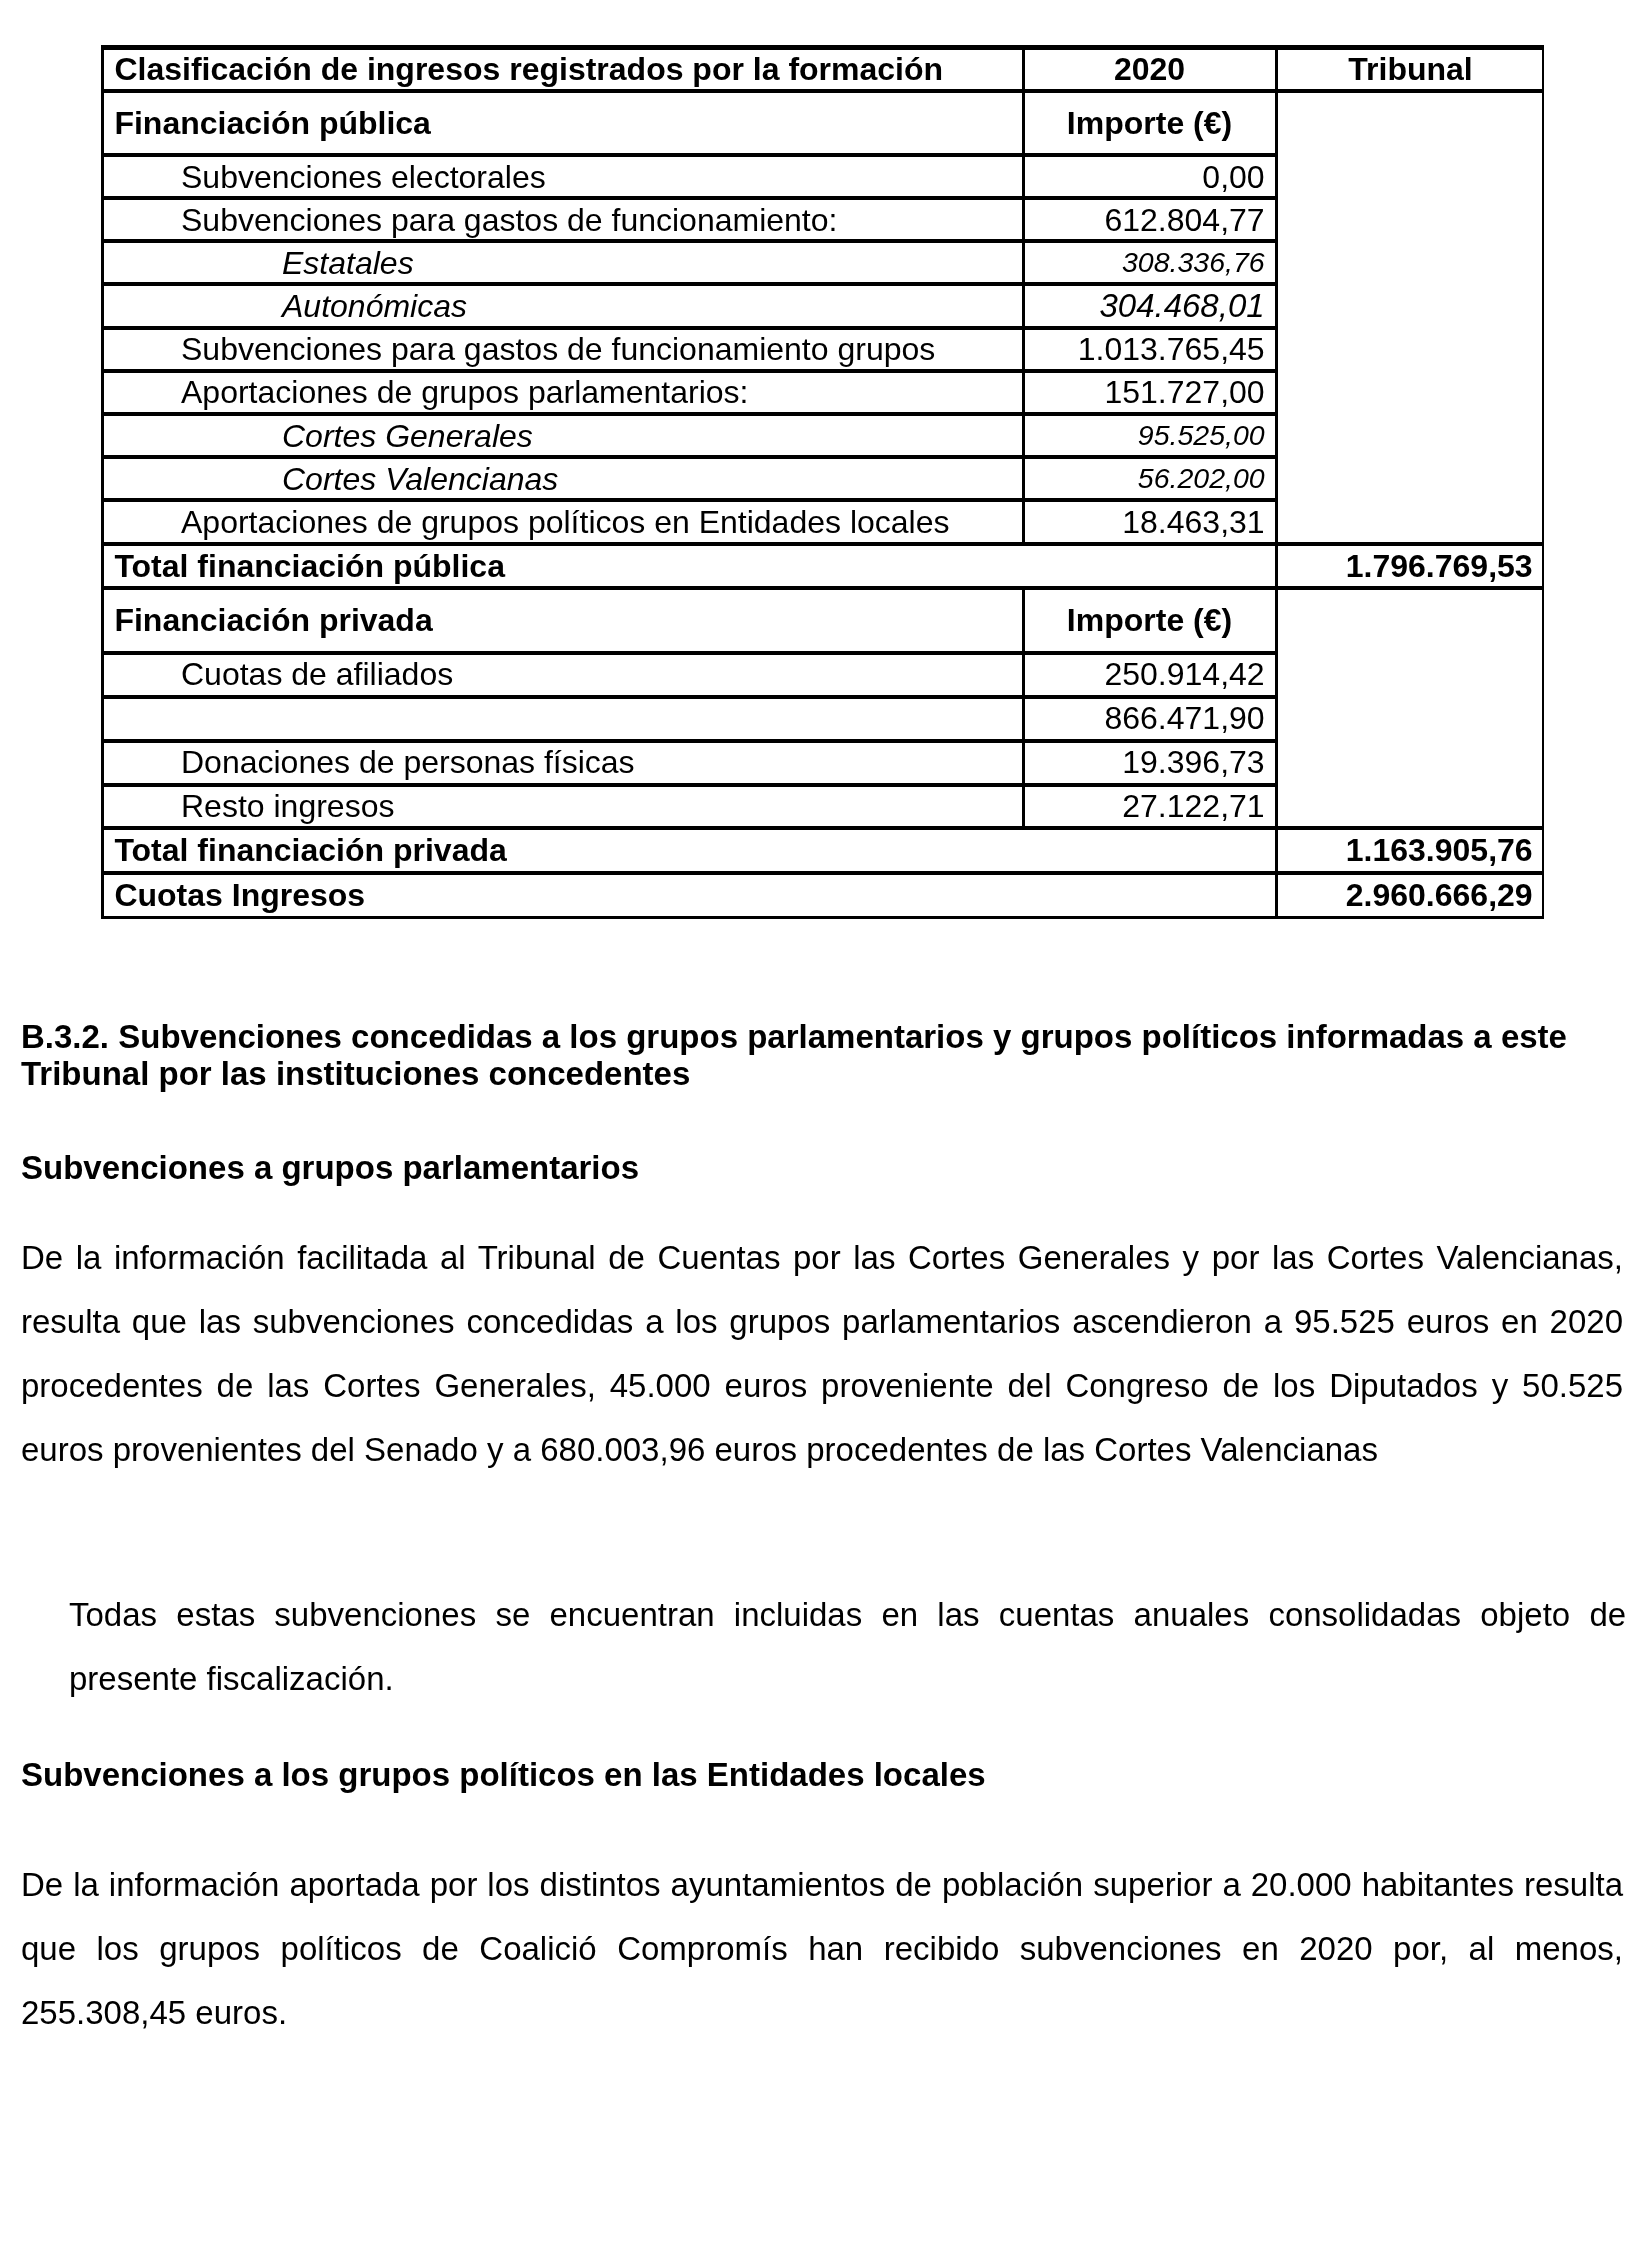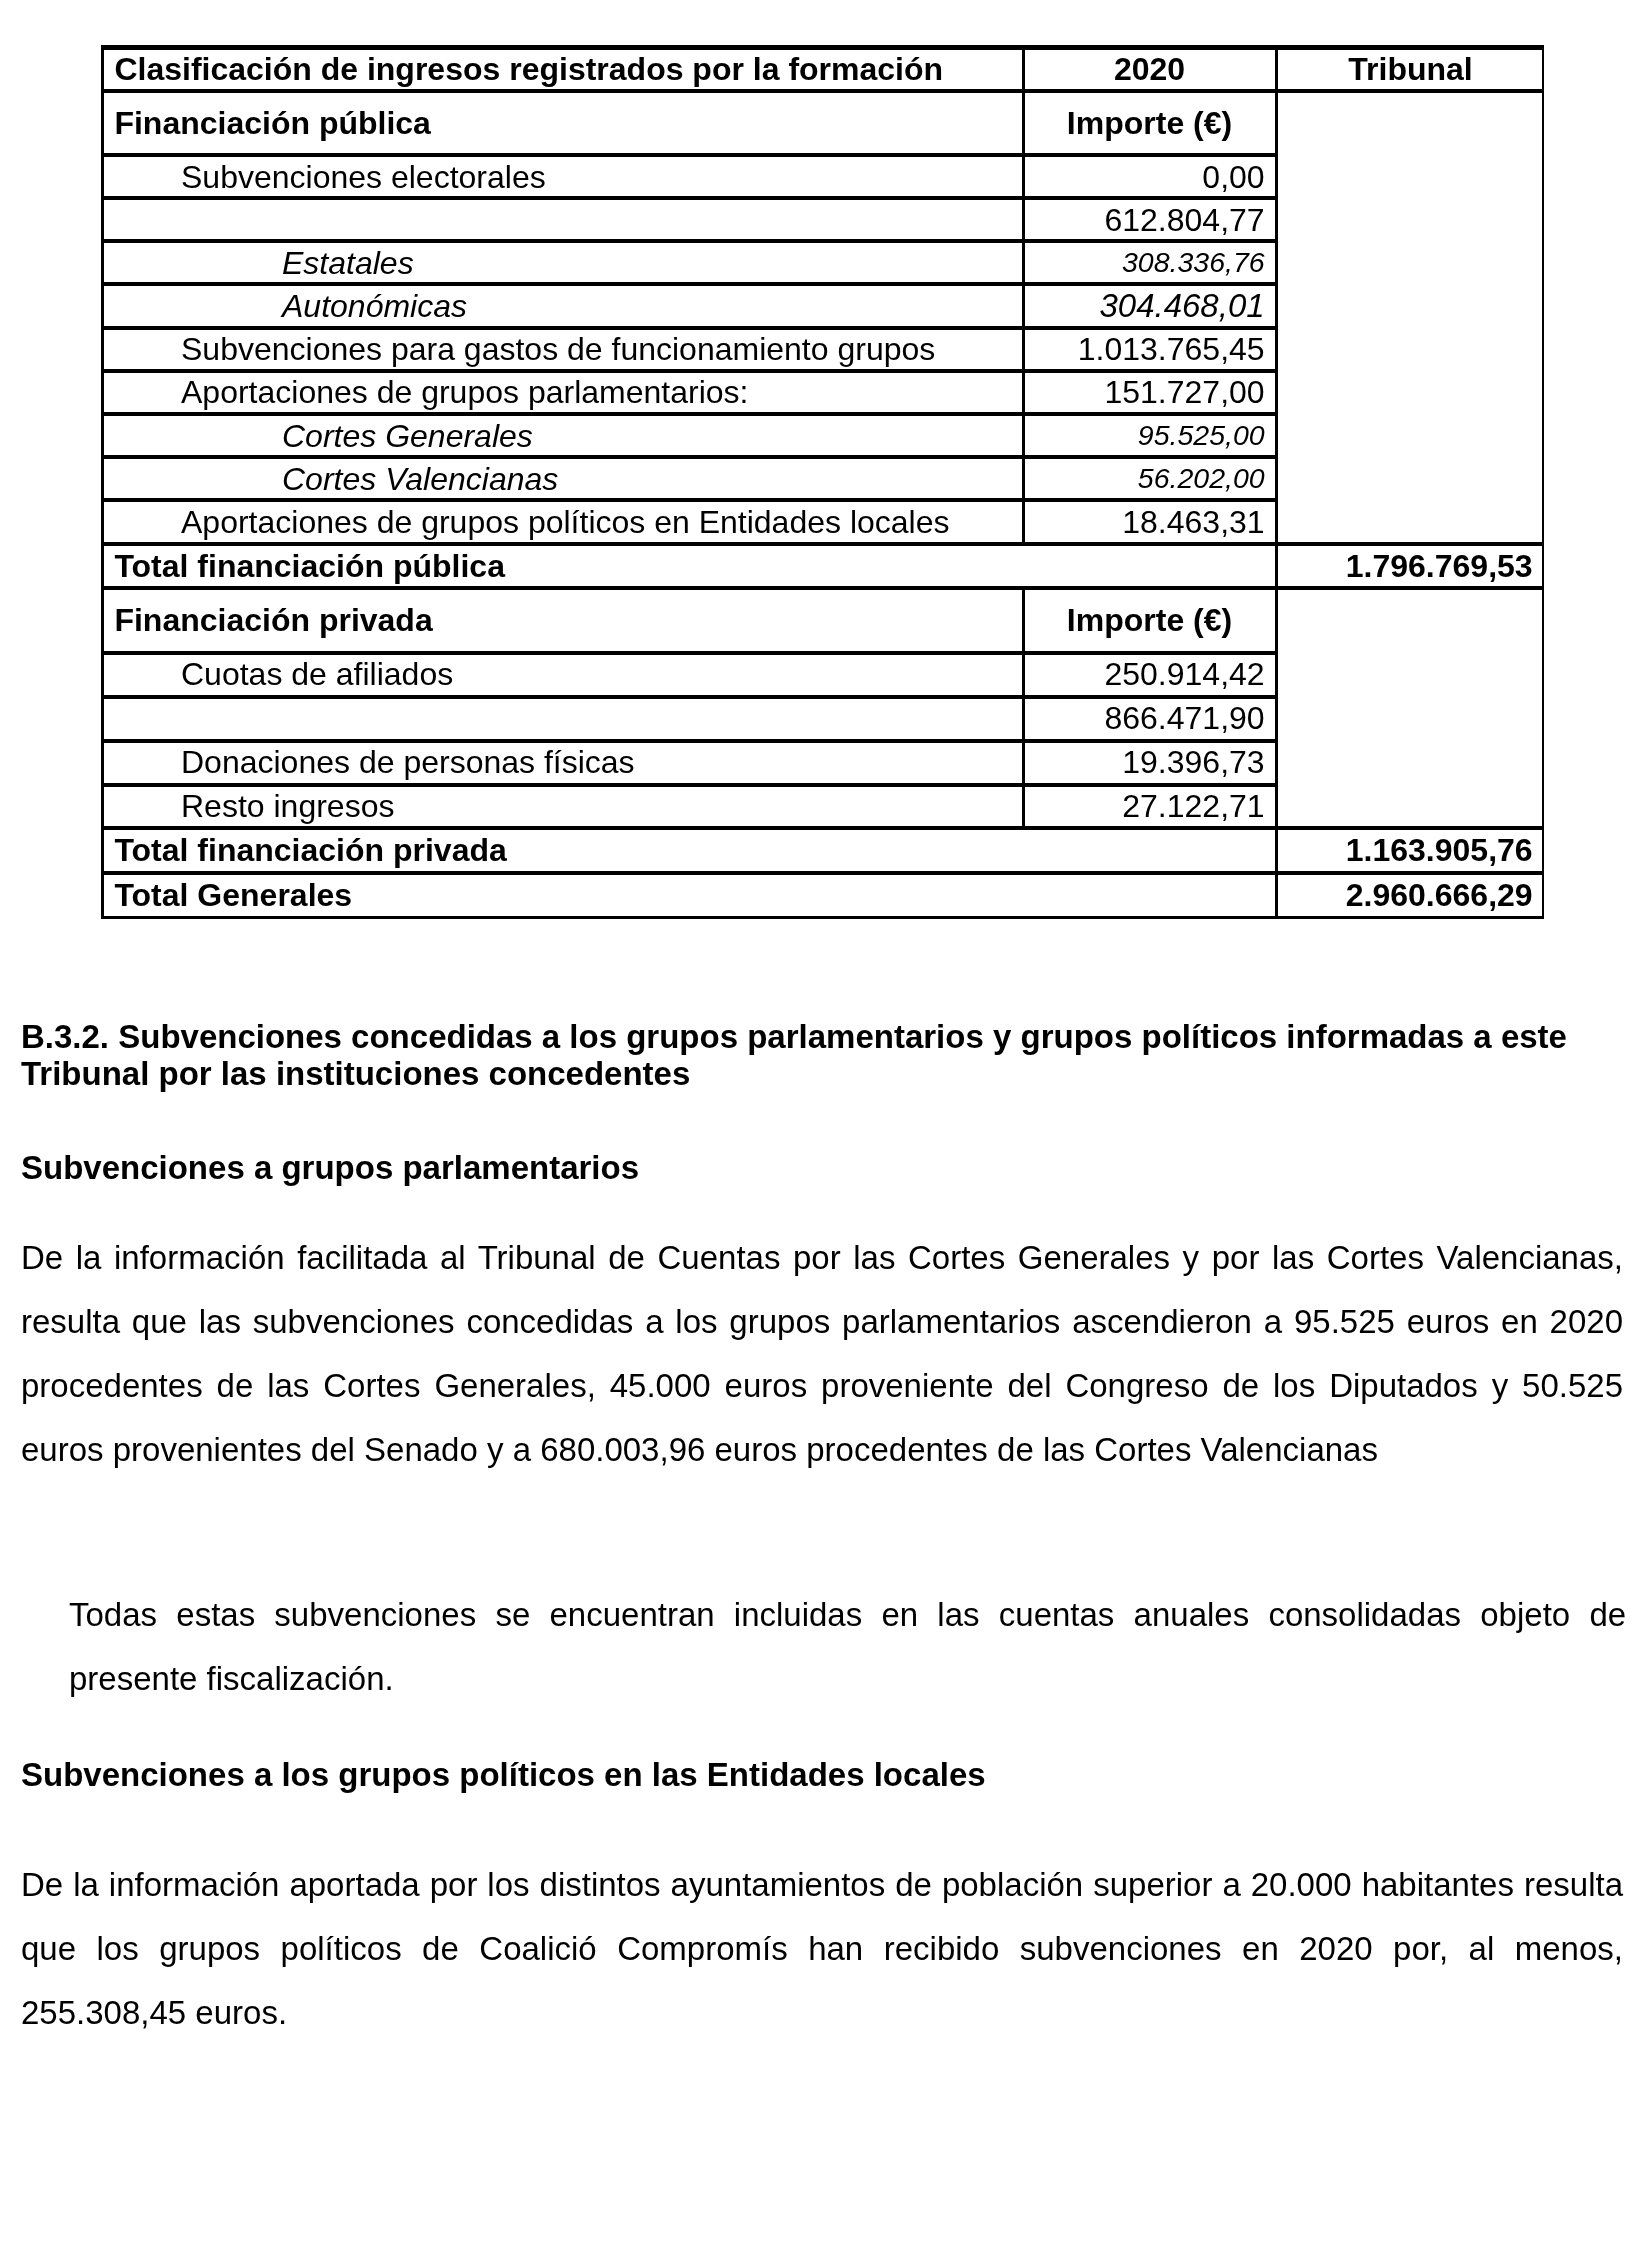--- a/index.html
+++ b/index.html
@@ -35,20 +35,21 @@
 
   <div class="row" style="top:44px;height:64px;">
     <div class="cell c1 b">Financiación pública</div>
     <div class="cell c2 b center">Importe (€)</div>
   </div>
   <div class="row" style="top:108px;height:43px;">
     <div class="cell c1 ind1">Subvenciones electorales</div>
     <div class="cell c2">0,00</div>
   </div>
   <div class="row" style="top:151px;height:43px;">
+    <div class="cell c1 ind1">Subvenciones para gastos de funcionamiento:</div>
     <div class="cell c2">612.804,77</div>
   </div>
   <div class="row" style="top:194px;height:43px;">
     <div class="cell c1 ind2 i">Estatales</div>
     <div class="cell c2 i" style="font-size:28.5px;">308.336,76</div>
   </div>
   <div class="row" style="top:237px;height:43px;">
     <div class="cell c1 ind2 i">Autonómicas</div>
     <div class="cell c2 i" style="font-size:33px;">304.468,01</div>
   </div>
@@ -97,21 +98,21 @@
     <div class="cell c1 ind1">Resto ingresos</div>
     <div class="cell c2">27.122,71</div>
   </div>
 
   <div class="row" style="top:780px;height:45px;">
     <div class="cell c12 b">Total financiación privada</div>
     <div class="cell c3 b">1.163.905,76</div>
   </div>
 
   <div class="row" style="top:825px;height:46px;">
-    <div class="cell c12 b">Total Generales</div>
+    <div class="cell c12 b">Cuotas Ingresos</div>
     <div class="cell c3 b">2.960.666,29</div>
   </div>
 
   <div class="hline" style="left:0;top:-1.6px;width:1441px;"></div>
   <div class="hline" style="left:0;top:42px;width:1441px;"></div>
 
   <div class="hline" style="left:0;top:106px;width:1174px;"></div>
   <div class="hline" style="left:0;top:149px;width:1174px;"></div>
   <div class="hline" style="left:0;top:192px;width:1174px;"></div>
   <div class="hline" style="left:0;top:235px;width:1174px;"></div>

